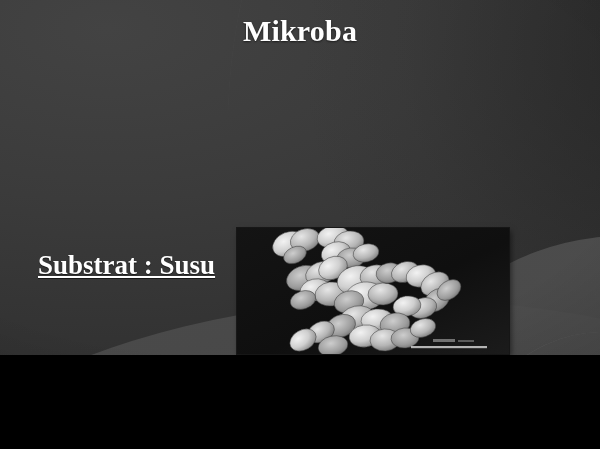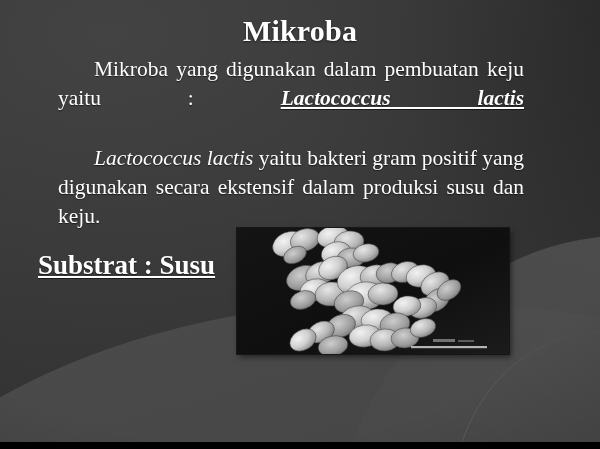--- a/index.html
+++ b/index.html
@@ -3,21 +3,21 @@
 <meta charset="utf-8">
 <style>
   html, body {
     margin: 0;
     padding: 0;
     background: #000;
   }
   #slide {
     position: relative;
     width: 600px;
-    height: 442px;
+    height: 355px;
     overflow: hidden;
     background: #3a3a3a;
     font-family: "Liberation Serif", "DejaVu Serif", serif;
     color: #ffffff;
   }
 
   
   .bg-base {
     position: absolute;
     inset: 0;
@@ -177,27 +177,20 @@
   <div class="bg-hairline-b"></div>
   <div class="bg-wedge-bottom"></div>
   <div class="bg-wedge-right"></div>
   <div class="bg-hairline-c"></div>
   <div class="bg-vignette"></div>
 
   <div class="content">
 
     <div class="slide-title">Mikroba</div>
 
-    <div class="body-block">
-
-      <p class="para force-justify-last"><span>Mikroba yang digunakan dalam pembuatan keju yaitu : </span><span class="sp-strong">Lactococcus lactis</span></p>
-
-      <p class="para"><span class="sp-ital">Lactococcus lactis</span><span> yaitu bakteri gram positif yang digunakan secara ekstensif dalam produksi susu dan keju.</span></p>
-
-    </div>
 
     <div class="substrat">Substrat : Susu</div>
 
     <div class="micrograph">
       <svg viewBox="0 0 272 126" preserveAspectRatio="none">
         <defs>
           <radialGradient id="cg" cx="38%" cy="32%" r="72%">
             <stop offset="0%" stop-color="#f2f2f2"></stop>
             <stop offset="55%" stop-color="#cfcfcf"></stop>
             <stop offset="100%" stop-color="#8e8e8e"></stop>

